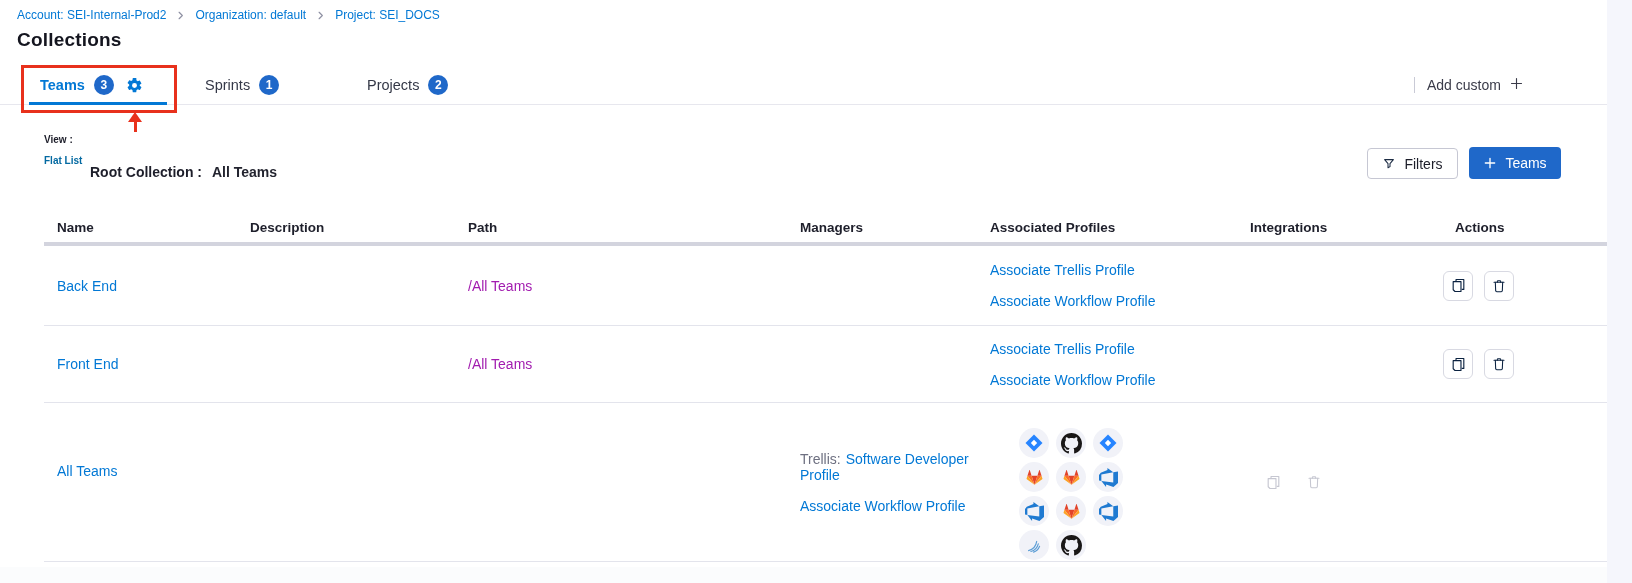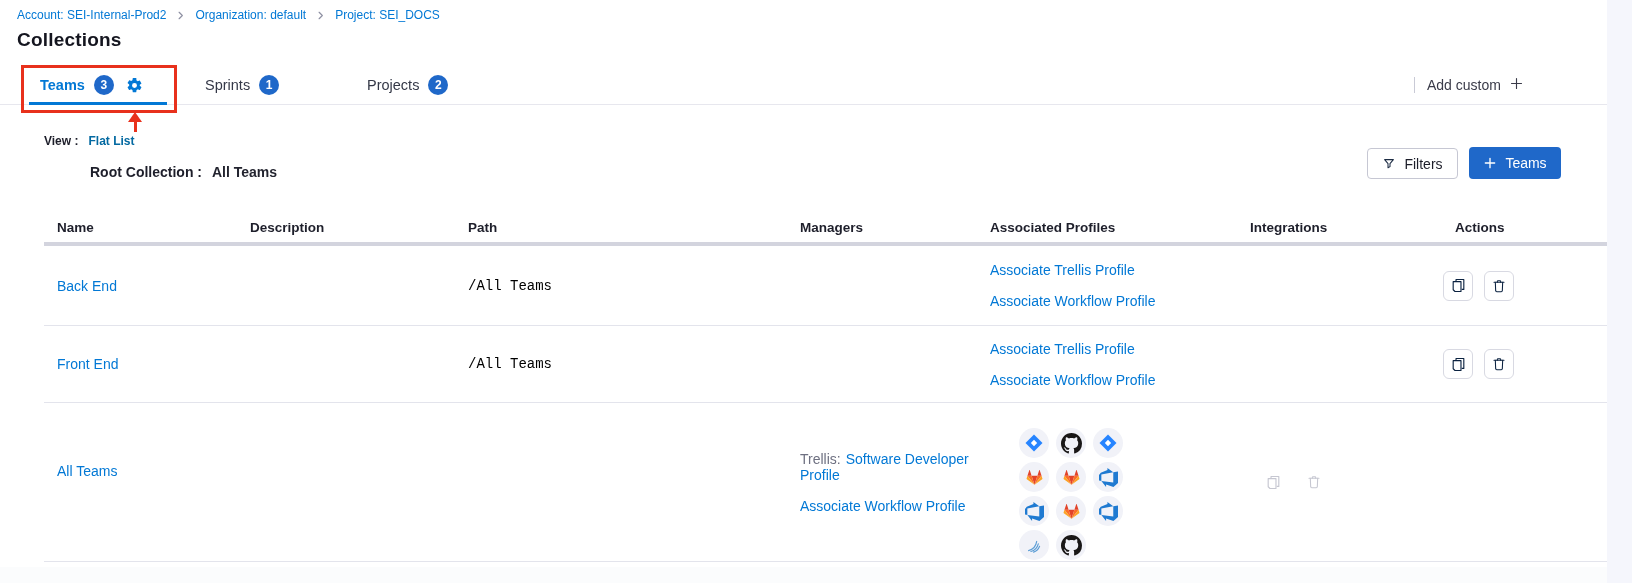--- a/index.html
+++ b/index.html
@@ -28,21 +28,21 @@
   .vdivider { width:1px; height:16px; background:#c9cad6; }
   .addcustom { display:flex; align-items:center; gap:8px; font-size:14px; color:#3a3b49; cursor:pointer; }
 
   
   .anno-box { position:absolute; left:21px; top:65px; width:156px; height:48px; border:3px solid #e8311c; z-index:20; pointer-events:none; }
   .anno-arrow-head { position:absolute; left:128px; top:112px; width:0; height:0; z-index:20;
     border-left:7px solid transparent; border-right:7px solid transparent; border-bottom:10px solid #e8311c; }
   .anno-arrow-stem { position:absolute; left:133.5px; top:121px; width:3px; height:11px; background:#e8311c; z-index:20; }
 
   
-  .view-line { position:absolute; left:44px; top:134px; font-size:12px; display:flex; gap:10px; align-items:flex-end; }
+  .view-line { position:absolute; left:44px; top:134px; font-size:10px; display:flex; gap:10px; align-items:flex-start;flex-direction:column; }
   .root-line { position:absolute; left:44px; top:164px; font-size:14px; display:flex; gap:10px; align-items:baseline;margin-left:46px; }
   .meta-label { font-weight:700; color:#1d1e2a; }
   .meta-link  { color:#0369a1; font-weight:600; text-decoration:none; cursor:pointer; }
   .meta-value { color:#23242f; font-weight:600; }
 
   
   .search-wrap { position:absolute; left:1128px; top:148px; width:229px; height:31px; }
   .search-input { width:100%; height:100%; border:none; border-bottom:1px solid #a3a5b5; outline:none;
     font-family:"Liberation Sans",sans-serif; font-size:14px; color:#3a3b49; padding:0 28px 6px 9px; background:transparent; }
   .search-input::placeholder { color:#6f7186; }
@@ -59,21 +59,21 @@
   .thead, .trow { display:grid; grid-template-columns:196px 220px 335px 190px 255px 185px 182px; align-items:center; }
   .thead { height:34px; border-bottom:4px solid #d3d4de; font-size:13.5px; font-weight:700; color:#1e1f2b; }
   .th-name { padding-left:13px; } .th-desc { padding-left:10px; } .th-path { padding-left:8px; }
   .th-managers { padding-left:5px; } .th-profiles { padding-left:5px; }
   .th-integrations { padding-left:10px; } .th-actions { padding-left:30px; }
   .trow { border-bottom:1px solid #e3e4ec; font-size:14px; }
   .r1 { height:80px; } .r2 { height:77px; } .r3 { height:159px; }
   .cell-name { padding-left:13px; }
   .cell-name a { color:#0278d5; font-weight:500; text-decoration:none; cursor:pointer; }
   .cell-desc { padding-left:10px; color:#3a3b49; }
-  .cell-path { padding-left:8px; color:#000000;font-family:Liberation Mono, monospace; }
+  .cell-path { padding-left:8px; color:#a21caf; }
   .cell-managers { padding-left:5px; color:#3a3b49; }
   .cell-profiles { padding-left:5px; display:flex; flex-direction:column; gap:15px; }
   .cell-profiles a { color:#0278d5; font-weight:500; text-decoration:none; cursor:pointer; }
   .profile-prefix { color:#6e7081; margin-right:5px; font-weight:400; }
   .r3 .lift { margin-bottom:22px; }
   .r3 .cell-profiles { }
   .int-grid { margin-left:34px; margin-top:24px; display:grid; grid-template-columns:repeat(3,30px); gap:4px 7px; }
   .int-circle { width:30px; height:30px; border-radius:50%; background:#f1f2f8; display:flex; align-items:center; justify-content:center; overflow:hidden; }
   .cell-actions { padding-left:18px; display:flex; gap:11px; }
   .action-btn { width:30px; height:30px; background:#fff; border:1px solid #d8d9e2; border-radius:6px;

